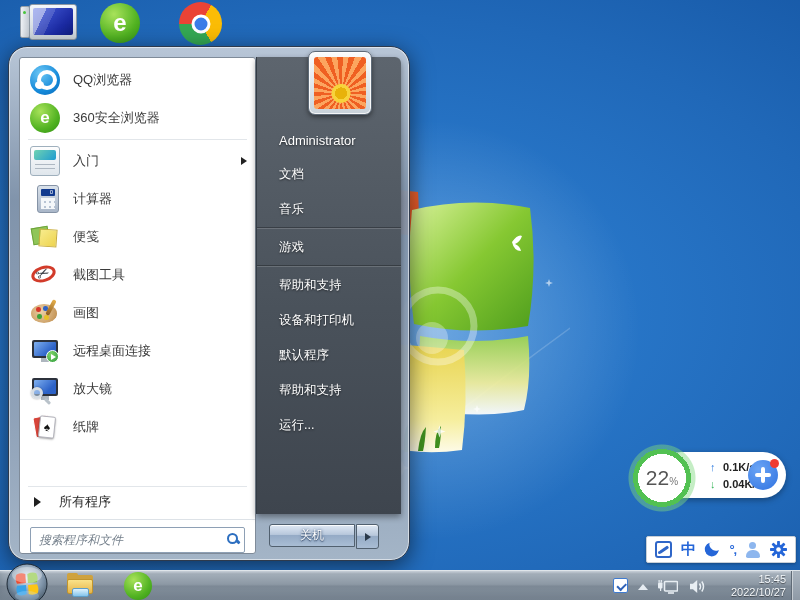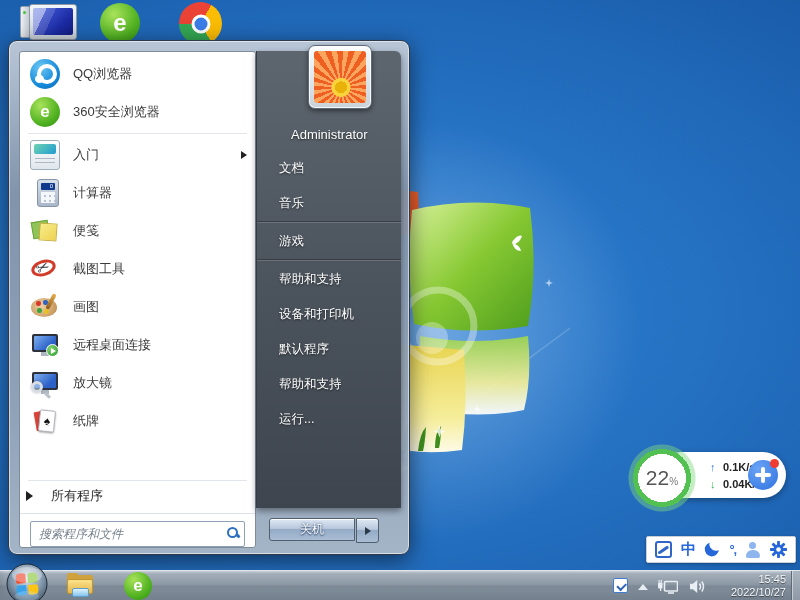--- a/index.html
+++ b/index.html
@@ -29,35 +29,35 @@
   .circle-360 { border-radius:50%;
     background:radial-gradient(circle at 35% 28%, #a8e25a, #52b322 60%, #2f8f12 100%);
     color:#fff; display:flex; align-items:center; justify-content:center; font-weight:bold; }
   .d360 { left:100px; top:3px; width:40px; height:40px; font-size:24px; }
   .chrome-icon { left:179px; top:2px; width:43px; height:43px; border-radius:50%;
     background:conic-gradient(from -90deg, #ea4335 0 120deg, #fbbc05 120deg 240deg, #34a853 240deg 360deg); }
   .chrome-center { position:absolute; left:50%; top:50%; width:19px; height:19px; transform:translate(-50%,-50%);
     background:#3b7de8; border:3px solid #fff; border-radius:50%; }
 
   
-  .start-menu { position:absolute; left:8px; top:40px; width:402px; height:515px;
+  .start-menu { position:absolute; left:8px; top:46px; width:402px; height:515px;
     background:linear-gradient(180deg, rgba(189,201,216,.97), rgba(132,149,170,.96) 30%, rgba(148,164,184,.96) 72%, rgba(168,183,199,.97));
-    border:1px solid #2e3a4c; border-radius:9px;
+    border:1px solid #2e3a4c; border-radius:19px;
     box-shadow: inset 0 0 0 1px rgba(255,255,255,.55), 0 5px 22px rgba(0,0,0,.55); }
 
   
   .panel-left { position:absolute; left:10px; top:10px; width:237px; height:497px;
     background:#fff; border:1px solid #7f8b99; border-radius:3px; display:flex; flex-direction:column; padding-top:3px; }
   .mi { height:38px; display:flex; align-items:center; padding-left:10px; cursor:pointer; }
   .mi-label { margin-left:13px; font-size:13px; color:#3b3b3b; }
   .mi-sub-arrow { margin-left:auto; margin-right:8px; width:0; height:0;
     border-left:6px solid #222; border-top:4px solid transparent; border-bottom:4px solid transparent; }
   .sep-l { height:1px; background:#e2e6ea; margin:2px 8px; }
   .spacer { flex:1; }
-  .all-programs { height:26px; display:flex; align-items:center; padding-left:6px; cursor:pointer;font-family:Liberation Serif, serif; }
+  .all-programs { height:26px; display:flex; align-items:center; padding-left:14px; cursor:pointer;font-family:Liberation Serif, serif; }
   .ap-arrow { width:0; height:0; border-left:7px solid #1f1f1f; border-top:5px solid transparent; border-bottom:5px solid transparent; }
   .ap-label { margin-left:18px; font-size:13px; color:#2f2f2f; }
   .search-area { border-top:1px solid #dde2e7; margin-top:4px; padding:7px 10px 0 10px; position:relative; }
   .search-input { width:100%; height:26px; border:1px solid #8ea0b5; border-radius:2px;
     padding:0 26px 0 8px; font-size:12px; color:#333; font-family:"Liberation Sans",sans-serif; outline:none; }
   .search-input::placeholder { color:#75808c; font-style:italic; }
   .search-mag { position:absolute; right:18px; top:13px; width:10px; height:10px; }
   .search-mag::before { content:""; position:absolute; left:0; top:0; width:7px; height:7px;
     border:2px solid #2d6fc0; border-radius:50%; }
   .search-mag::after { content:""; position:absolute; left:8px; top:8px; width:2.5px; height:5px;
@@ -123,21 +123,21 @@
     border-left:1px solid #333b44; border-radius:0 6px 0 0;
     box-shadow:0 3px 6px rgba(0,0,0,.4); display:flex; flex-direction:column; }
   .avatar { position:absolute; left:51px; top:-6px; width:64px; height:64px; border-radius:7px;
     background:linear-gradient(180deg,#fafcfd,#c9d2da); border:1px solid #5f6b78;
     box-shadow:0 2px 5px rgba(0,0,0,.45), inset 0 0 0 1px rgba(255,255,255,.8); z-index:3; }
   .avatar-img { position:absolute; left:5px; top:5px; right:5px; bottom:5px; border-radius:3px; overflow:hidden;
     background:
       radial-gradient(circle at 52% 70%, #e8b20a 0 6px, #f7d33c 6px 9px, rgba(0,0,0,0) 10px),
       repeating-conic-gradient(from -6deg at 52% 70%, #ef5f22 0 9deg, #fca55f 9deg 18deg),
       linear-gradient(180deg,#fdeedd,#f9c9a0); }
-  .user-name { margin-top:66px; height:34px; display:flex; align-items:center; padding-left:34px;
+  .user-name { margin-top:66px; height:34px; display:flex; align-items:center; padding-left:22px;
     color:#fff; font-size:13px; text-shadow:0 1px 2px rgba(0,0,0,.6); }
   .ri { height:35px; display:flex; align-items:center; padding-left:22px; color:#fff; font-size:12.5px;
     text-shadow:0 1px 2px rgba(0,0,0,.6); cursor:pointer; }
   .sep-r { height:1px; margin:1px 0; background:rgba(255,255,255,.16); box-shadow:0 -1px 0 rgba(0,0,0,.28); }
 
   
   .shutdown { position:absolute; left:260px; top:477px; width:86px; height:23px;
     background:linear-gradient(180deg,#e0e9f4,#b8c8dc 45%,#95abc6 50%,#a9bdd4);
     border:1px solid #51606f; border-radius:3px 0 0 3px;
     box-shadow:inset 0 1px 0 rgba(255,255,255,.85); color:#fff; font-size:12px;

